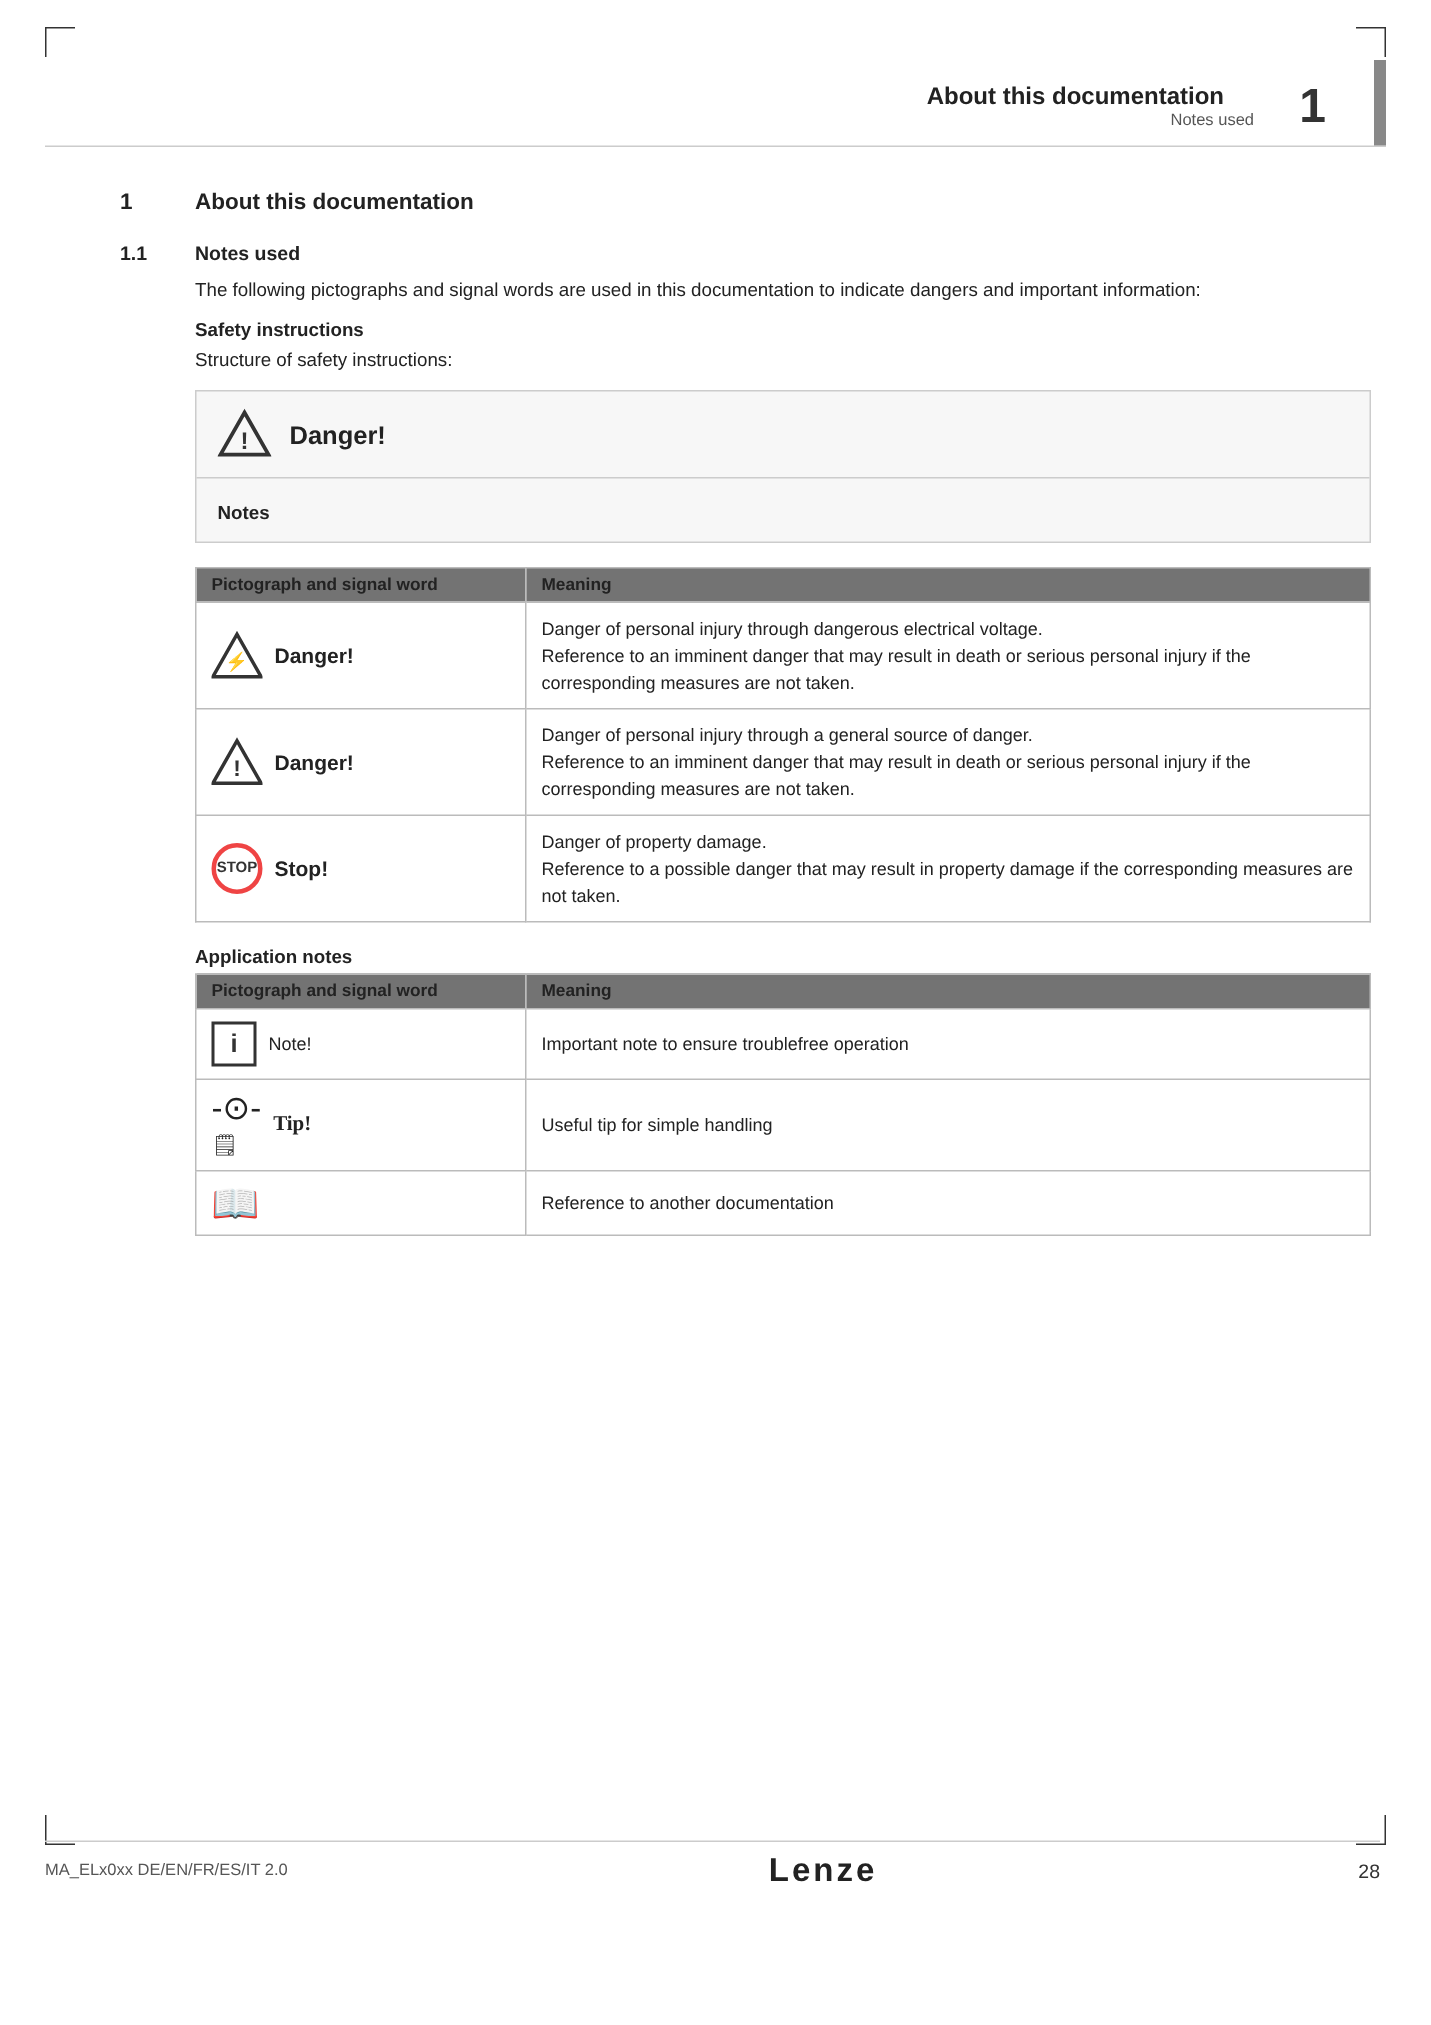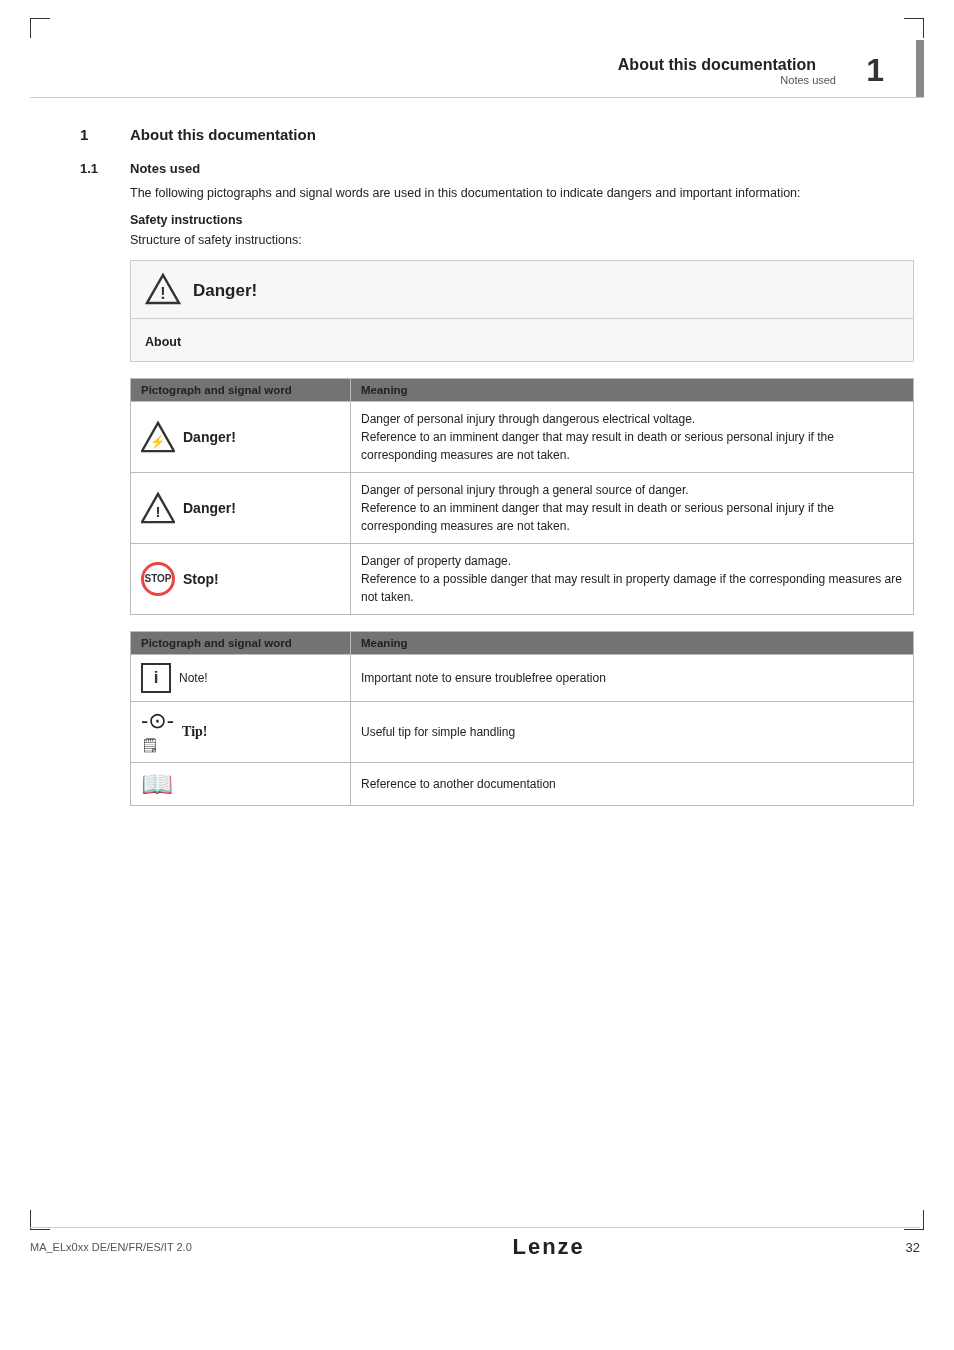--- a/index.html
+++ b/index.html
@@ -240,21 +240,21 @@
     <div class="safety-box-header">
       <span class="danger-icon">
         <svg width="36" height="36" viewBox="0 0 36 36">
           <polygon points="18,4 34,32 2,32" fill="none" stroke="#333" stroke-width="2.5"></polygon>
           <text x="18" y="28" text-anchor="middle" font-size="16" font-weight="bold" fill="#333">!</text>
         </svg>
       </span>
       <span class="danger-label">Danger!</span>
     </div>
     <div class="safety-box-body">
-      <div class="sub-note-label" style="margin-top:8px;">About</div>
+      <div class="sub-note-label" style="margin-top:8px;">Notes</div>
     </div>
   </div>
 
   <table class="signal-table">
     <thead>
       <tr>
         <th>Pictograph and signal word</th>
         <th>Meaning</th>
       </tr>
     </thead>
@@ -294,20 +294,21 @@
               <strong style="font-size:14px;font-weight:bold;">Stop!</strong>
             </div>
           </td>
           <td>
             <div class="cell-meaning"><strong>Danger of property damage.</strong><br>Reference to a possible danger that may result in property damage if the corresponding measures are not taken.</div>
           </td>
         </tr>
       </tbody>
   </table>
 
+  <div class="bold-label">Application notes</div>
 
   <table class="signal-table">
     <thead>
       <tr>
         <th>Pictograph and signal word</th>
         <th>Meaning</th>
       </tr>
     </thead>
     <tbody id="app-table-body">
     <tr>
@@ -337,14 +338,14 @@
           <td>Reference to another documentation</td>
         </tr>
       </tbody>
   </table>
 
 </div>
 
 <div class="page-footer">
   <div class="footer-left">MA_ELx0xx  DE/EN/FR/ES/IT  2.0</div>
   <div class="footer-brand">Lenze</div>
-  <div class="footer-page">32</div>
+  <div class="footer-page">28</div>
 </div>
 
 </body></html>

